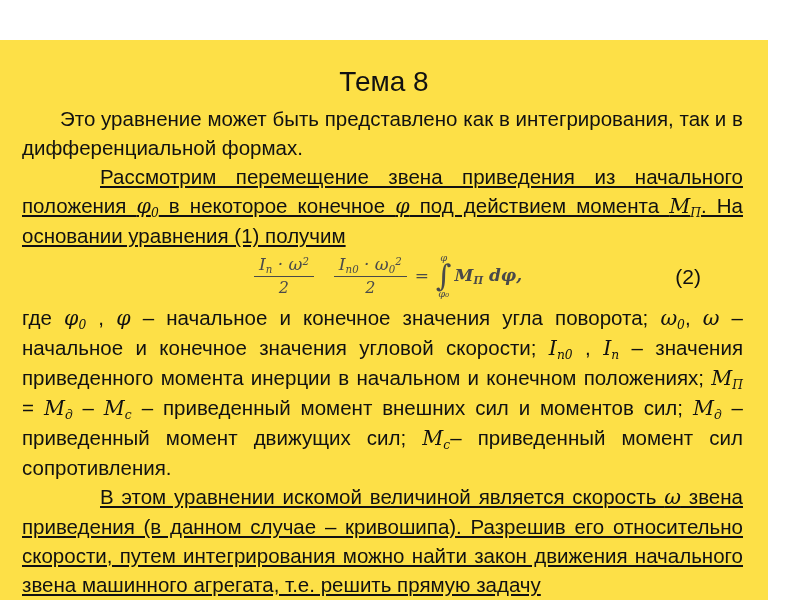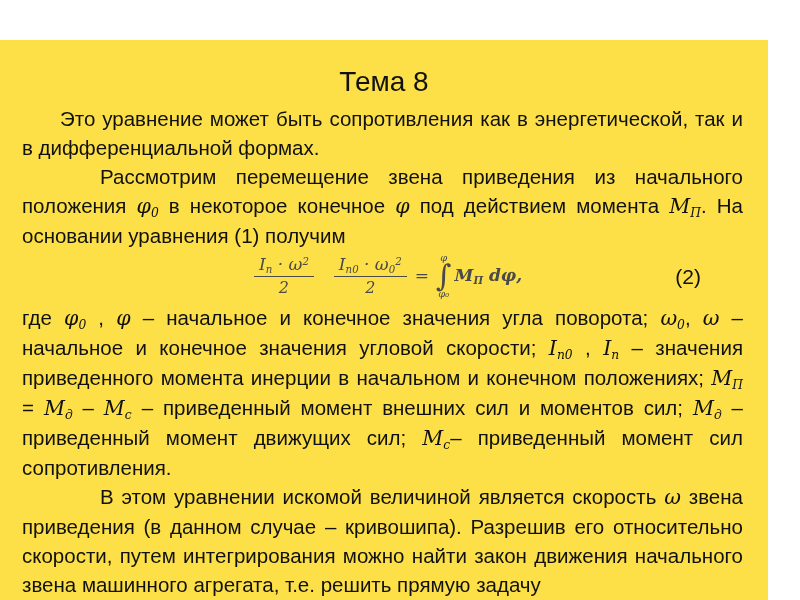--- a/index.html
+++ b/index.html
@@ -24,21 +24,21 @@
     margin: 0 25px 0 22px;
   }
   .para {
     text-align: justify;
     font-size: 20.5px;
     line-height: 29px;
     margin: 0;
   }
   .indent-sm { text-indent: 38px; }
   .indent-md { text-indent: 42px; }
-  .indent-lg { text-indent: 78px; }
+  .indent-lg { text-indent: 78px; text-decoration: underline; }
   .seg-n { }
   .seg-v {
     font-family: "DejaVu Serif", serif;
     font-style: italic;
   }
   .seg-sub {
     font-family: "DejaVu Serif", serif;
     font-style: italic;
     font-size: 0.60em;
     vertical-align: -0.32em;
@@ -112,21 +112,21 @@
 </style>
 </head>
 <body>
 
 <div class="slide">
 
   <div class="slide-title">Тема 8</div>
 
   <div class="body-area">
 
-    <p class="para indent-sm"><span class="seg-n">Это уравнение может быть сопротивления как в энергетической, так и в дифференциальной формах.</span></p>
+    <p class="para indent-sm"><span class="seg-n">Это уравнение может быть представлено как в интегрирования, так и в дифференциальной формах.</span></p>
 
     <p class="para indent-lg"><span class="seg-n">Рассмотрим перемещение звена приведения из начального положения </span><span class="seg-v">φ</span><span class="seg-sub">0</span><span class="seg-n"> в некоторое конечное </span><span class="seg-v">φ</span><span class="seg-n"> под действием момента </span><span class="seg-v">M</span><span class="seg-sub">П</span><span class="seg-n">. На основании уравнения (1) получим</span></p>
 
     <div class="formula-row">
       <span class="frac">
         <span class="num"><span class="seg-v">I</span><span class="seg-sub">п</span><span class="seg-fn"> · </span><span class="seg-v">ω</span><span class="seg-sup">2</span></span>
         <span class="den">2</span>
       </span>
       <span class="frac-gap"></span>
       <span class="frac">

